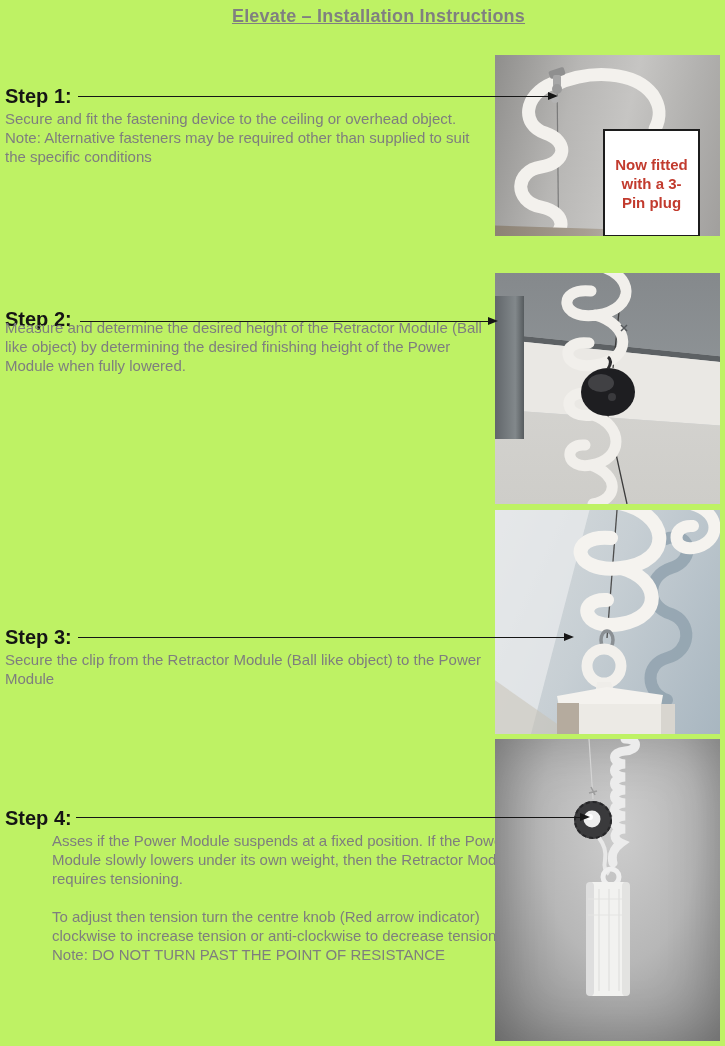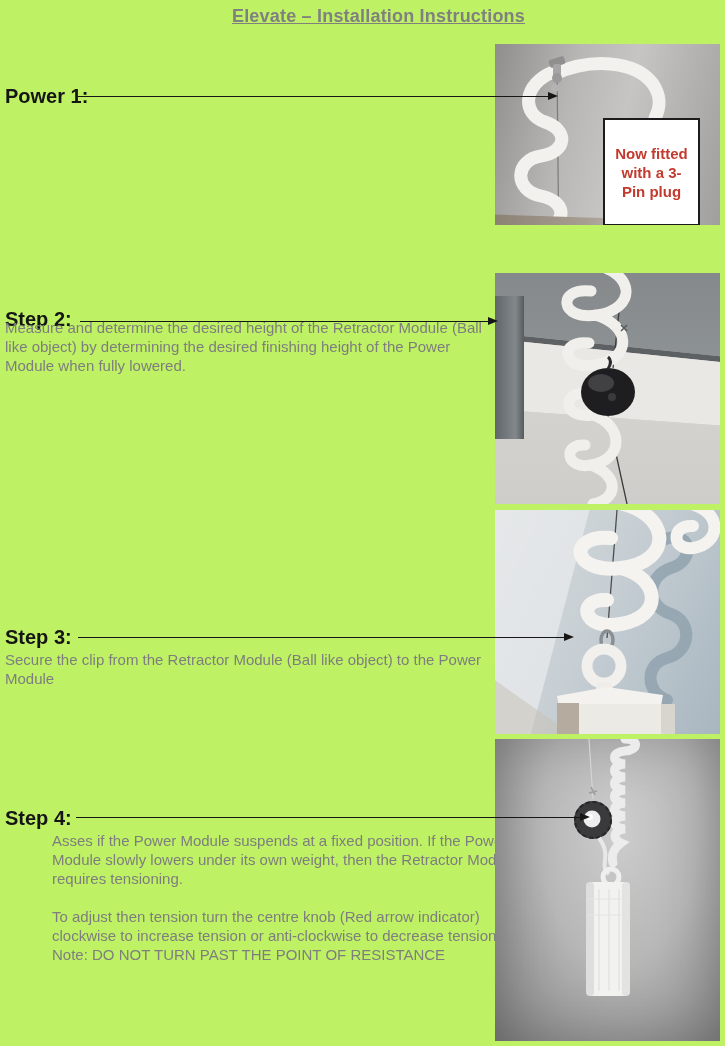--- a/index.html
+++ b/index.html
@@ -26,21 +26,21 @@
   .arrow{position:absolute;height:0;border-top:1.5px solid #161616;z-index:30;}
   .arrow::after{
     content:"";position:absolute;right:-3px;top:-5.5px;width:0;height:0;
     border-left:10px solid #161616;border-top:4.5px solid transparent;border-bottom:4.5px solid transparent;
   }
   
   .photo{position:absolute;left:495px;width:225px;overflow:hidden;}
   .photo svg{position:absolute;left:0;top:0;}
   .layer{position:absolute;inset:0;}
   
-  #photo1{top:44px;height:181px;background:linear-gradient(103deg,#8f8e8c 0%,#b7b6b4 32%,#c6c5c3 55%,#b2b1af 78%,#a19f9d 100%);}
+  #photo1{top:55px;height:181px;background:linear-gradient(103deg,#8f8e8c 0%,#b7b6b4 32%,#c6c5c3 55%,#b2b1af 78%,#a19f9d 100%);}
   #photo1 .corner{position:absolute;left:0;bottom:0;width:100%;height:16px;
     background:linear-gradient(90deg,#8c8274 0%,#a79e92 40%,rgba(167,158,146,0) 75%);
     clip-path:polygon(0 35%,100% 80%,100% 100%,0 100%);}
   .note-box{
     position:absolute;left:108px;top:74px;width:97px;height:108px;box-sizing:border-box;
     background:#ffffff;border:2px solid #1c1c1c;
     display:flex;align-items:center;justify-content:center;text-align:center;
     font-size:15px;line-height:19px;font-weight:bold;color:#c23b2e;padding:4px 10px;
   }
   
@@ -58,21 +58,25 @@
   
   #photo4{top:739px;height:302px;background:radial-gradient(ellipse at 55% 30%,#cdcdcd 0%,#b7b7b7 45%,#939393 80%,#808080 100%);box-shadow:inset 0 0 60px rgba(0,0,0,.22);}
 </style>
 </head>
 <body>
 
 <div id="page">
 
   <div class="doc-title">Elevate – Installation Instructions</div>
 
-  <div class="step-header" style="top:85px;">Power 1:</div>
+  <div class="step-header" style="top:85px;">Step 1:</div>
+  <div class="step-body" style="top:109px;">
+    <p>Secure and fit the fastening device to the ceiling or overhead object.
+Note: Alternative fasteners may be required other than supplied to suit the specific conditions</p>
+  </div>
   <div class="arrow" style="left:78px;top:96px;width:477px;"></div>
 
   <div class="step-header" style="top:308px;">Step 2:</div>
   <div class="step-body" style="top:318px;">
     <p>Measure and determine the desired height of the Retractor Module (Ball like object) by determining the desired finishing height of the Power Module when fully lowered.</p>
   </div>
   <div class="arrow" style="left:80px;top:321px;width:415px;"></div>
 
   <div class="step-header" style="top:626px;">Step 3:</div>
   <div class="step-body" style="top:650px;">

